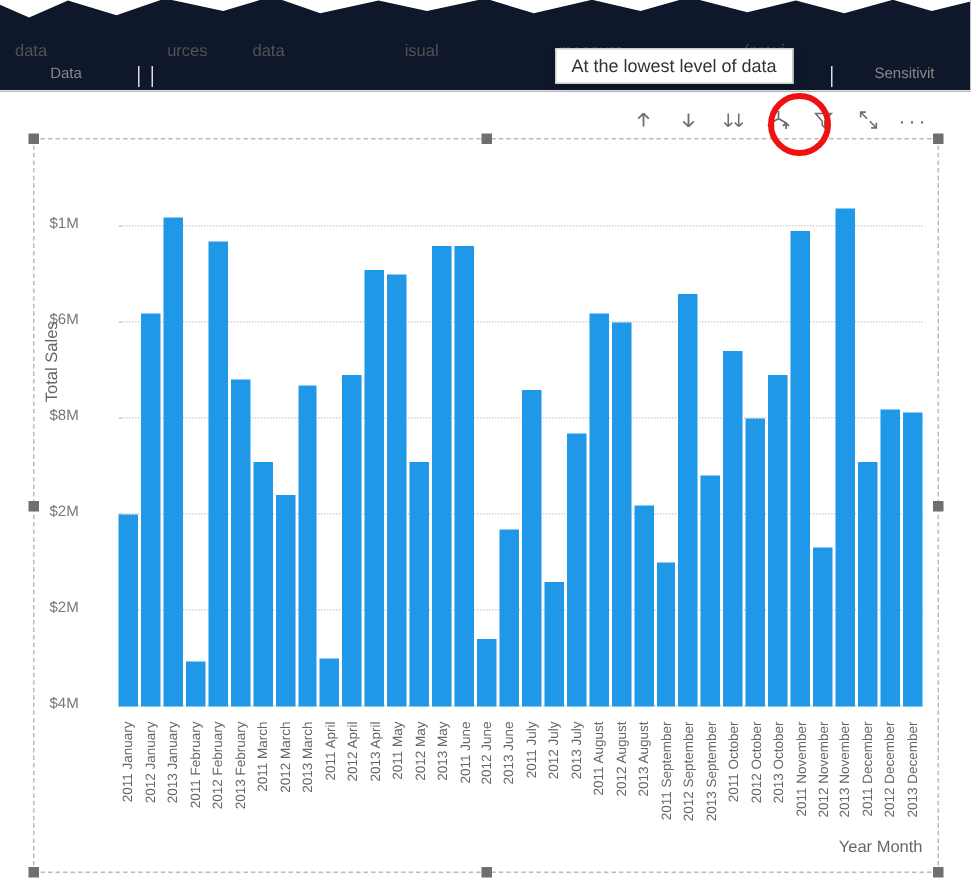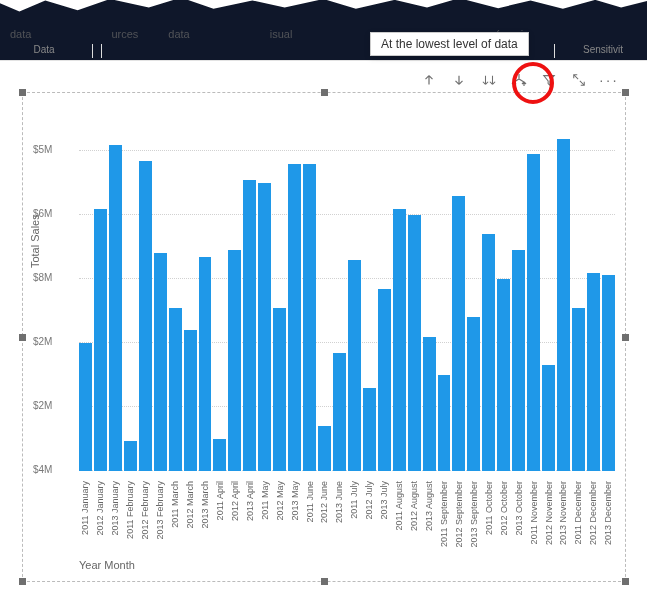--- a/index.html
+++ b/index.html
@@ -164,21 +164,21 @@
     transform-origin: left top;
     font-size: 11px;
     color: #666;
     white-space: nowrap;
   }
   .plot .xlab {
     position: absolute;
     bottom: -100px;
     left: 0;
     right: 0;
-    text-align: left;
+    text-align: right;
     font-size: 11px;
     color: #666;
   }
   .gridline {
     position: absolute;
     left: 0;
     right: 0;
     border-top: 1px dotted rgba(0,0,0,.18);
     font-size: 10px;
     color: #777;
@@ -309,21 +309,21 @@
         <div class="gridline" style="bottom: 36.3636%;">
           <span>$2M</span>
         </div>
         <div class="gridline" style="bottom: 54.5455%;">
           <span>$8M</span>
         </div>
         <div class="gridline" style="bottom: 72.7273%;">
           <span>$6M</span>
         </div>
         <div class="gridline" style="bottom: 90.9091%;">
-          <span>$5M</span>
+          <span>$1M</span>
         </div>
       </div>
     <div class="bars" id="bars">
         <div class="bar" style="height: 36.3636%;"></div>
         <div class="bar" style="height: 74.5455%;"></div>
         <div class="bar" style="height: 92.7273%;"></div>
         <div class="bar" style="height: 8.54545%;"></div>
         <div class="bar" style="height: 88.1818%;"></div>
         <div class="bar" style="height: 61.8182%;"></div>
         <div class="bar" style="height: 46.3636%;"></div>

